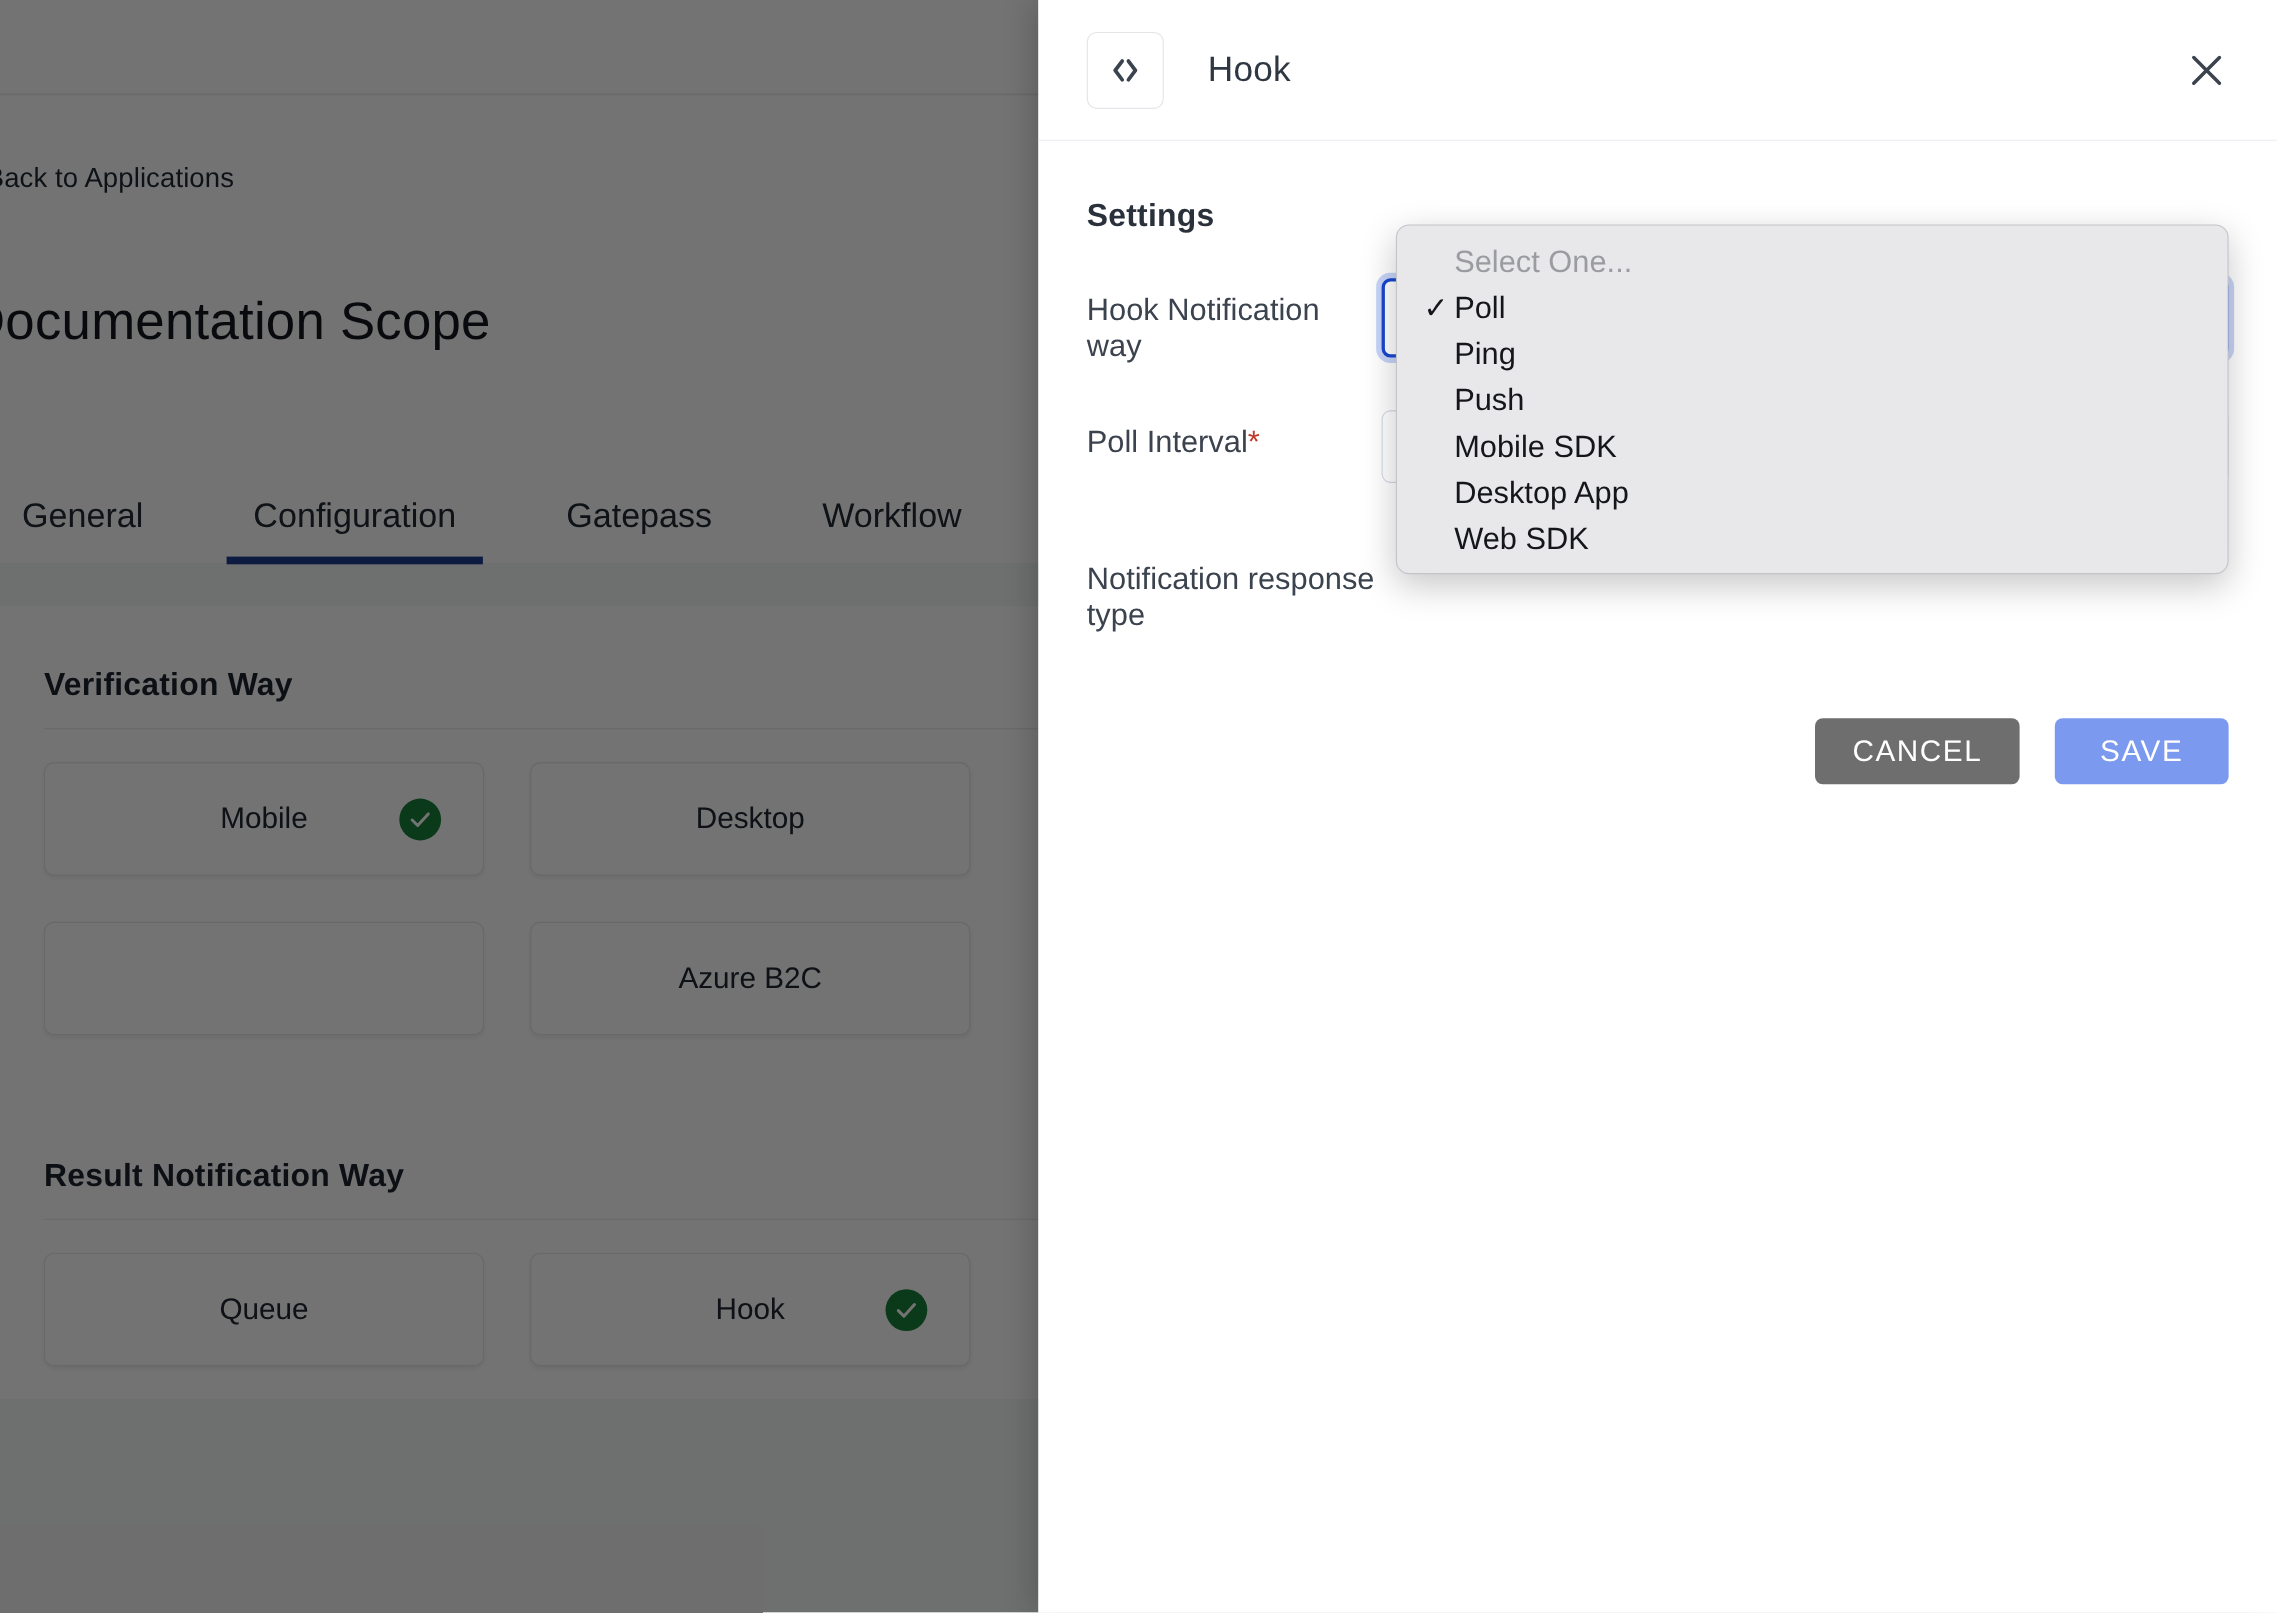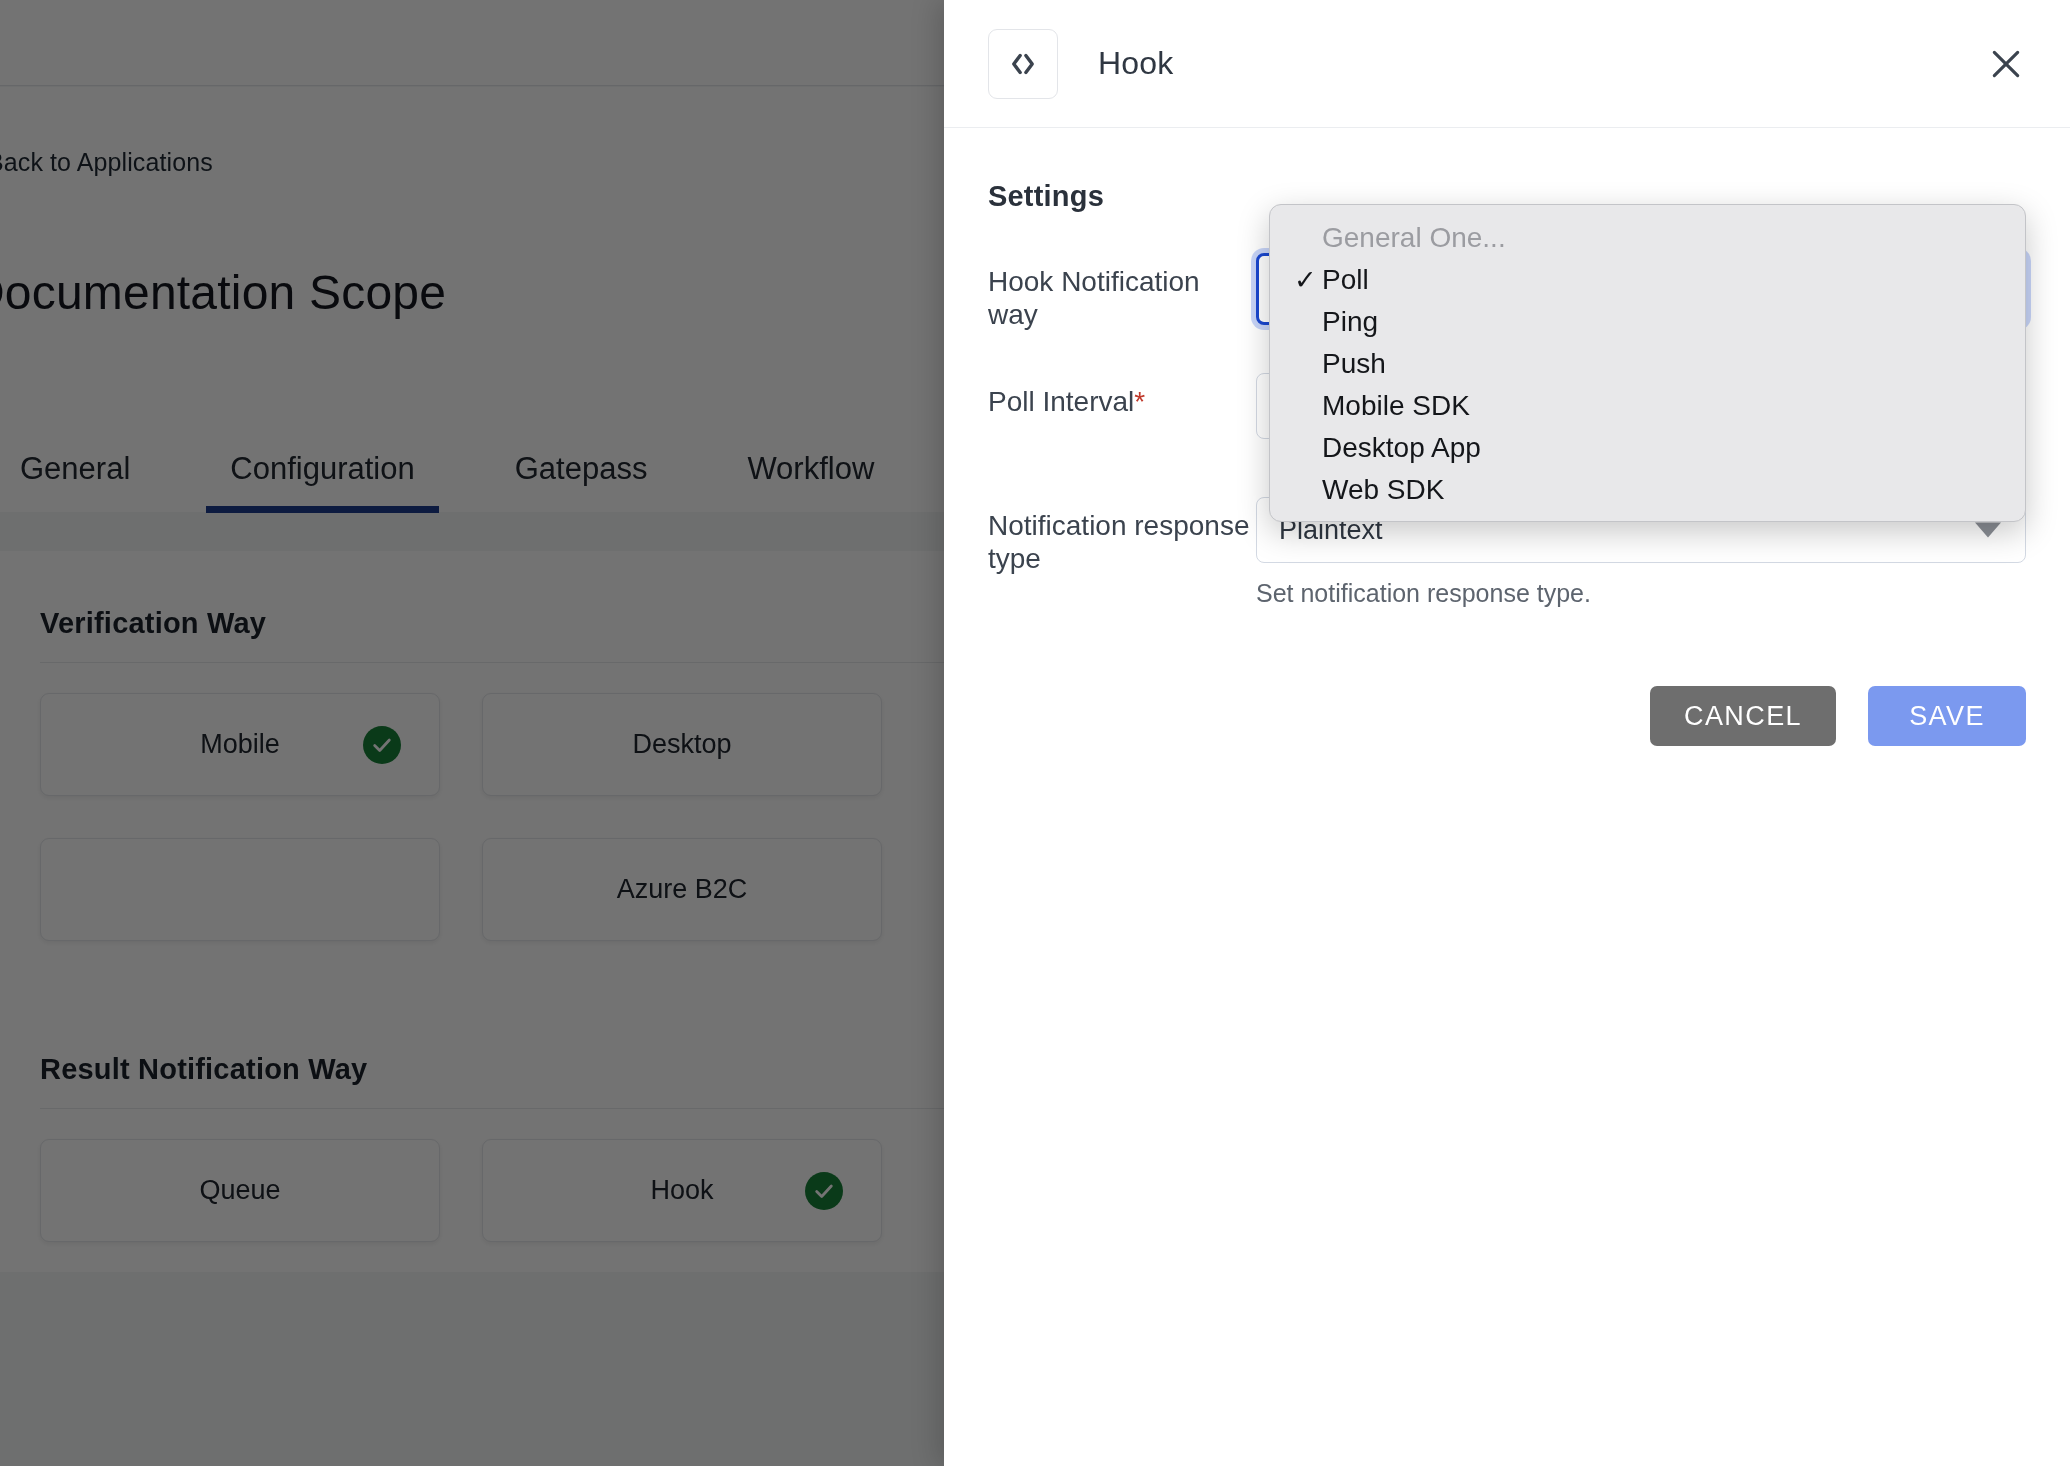--- a/index.html
+++ b/index.html
@@ -430,41 +430,34 @@
         <div class="field-label"><span>Poll Interval</span><span class="req">*</span></div>
         <div class="field-control">
           <div class="text-box">
             <span></span>
           </div>
         </div>
       </div>
 
       <div class="field-row">
         <div class="field-label">Notification response type</div>
-        <div class="field-control">
-          <div class="select-box">
-            <span>Plaintext</span>
-            <span class="caret"></span>
-          </div>
-          <div class="help-text">Set notification response type.</div>
-        </div>
       </div>
 
       <div class="actions">
         <button class="btn btn-cancel">CANCEL</button>
         <button class="btn btn-save">SAVE</button>
       </div>
 
     </div>
   </aside>
 
   <div class="dropdown">
     <div class="dd-item placeholder">
       <span class="dd-tick"></span>
-      <span>General One...</span>
+      <span>Select One...</span>
     </div>
     <div class="dd-item">
       <span class="dd-tick">✓</span>
       <span>Poll</span>
     </div>
     <div class="dd-item">
       <span class="dd-tick"></span>
       <span>Ping</span>
     </div>
     <div class="dd-item">

